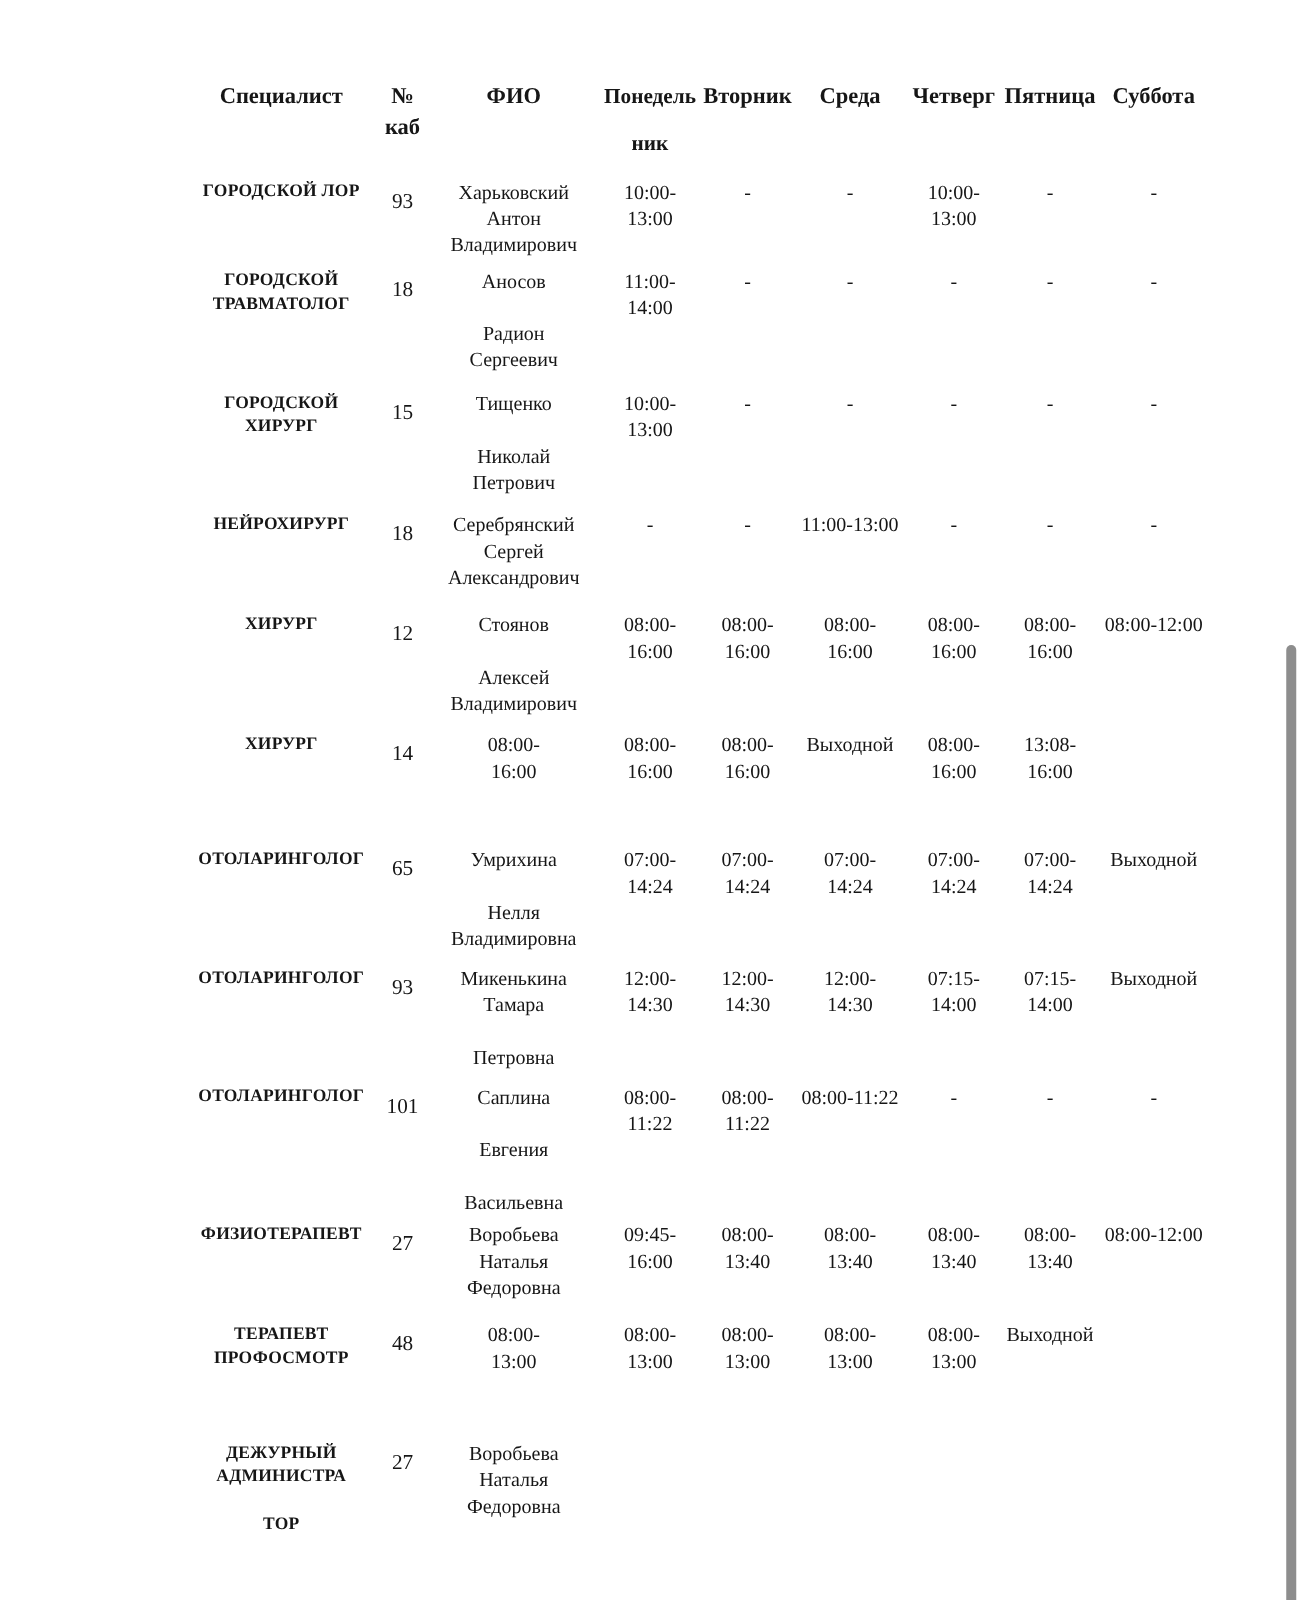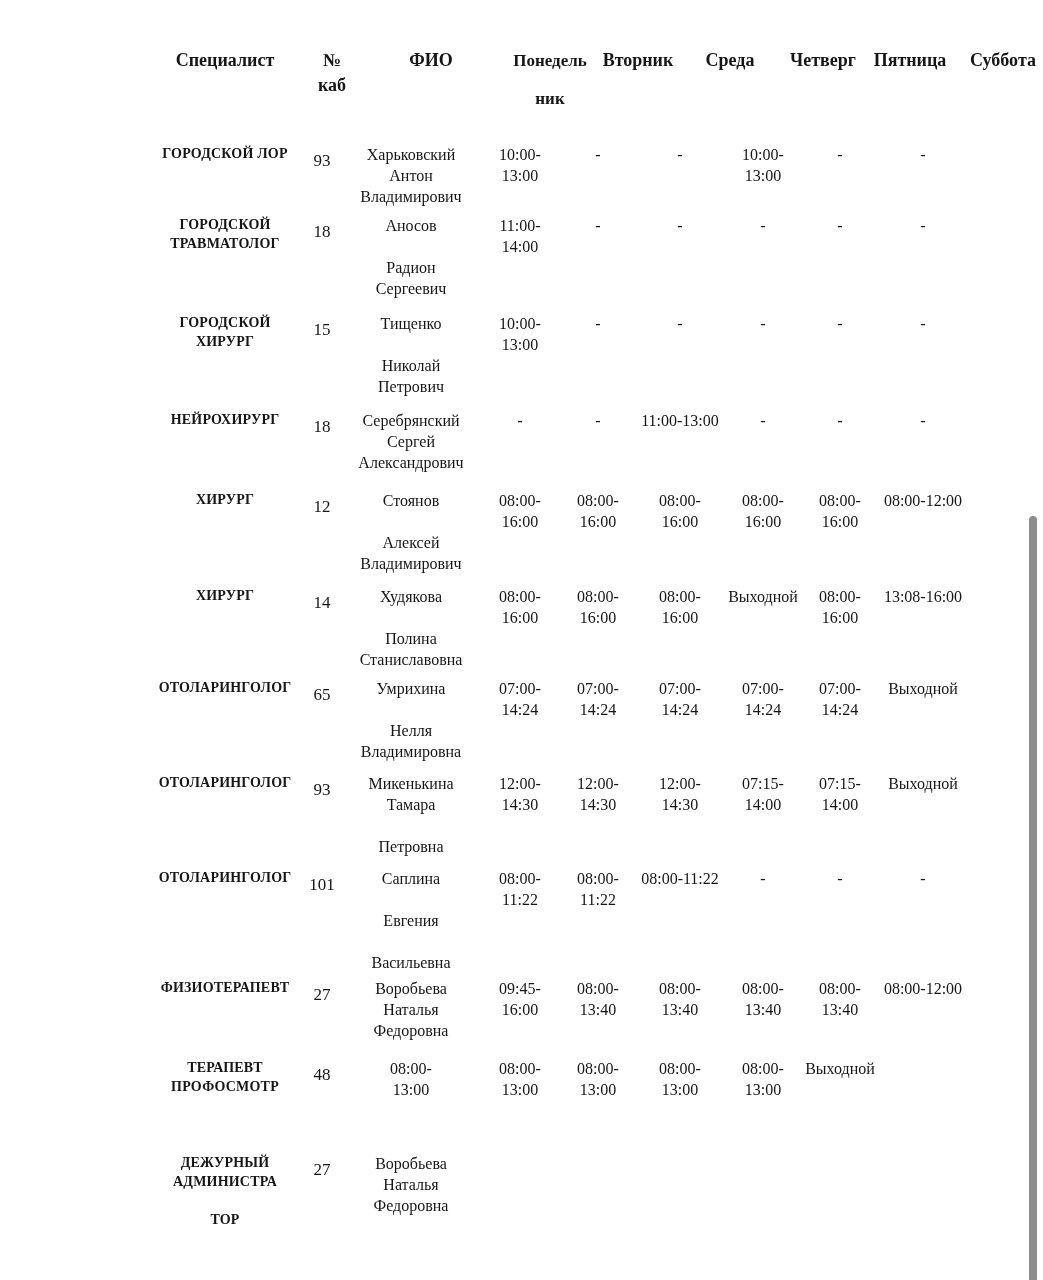--- a/index.html
+++ b/index.html
@@ -28,21 +28,21 @@
     grid-template-columns: 154px 40px 138px 80px 76px 88px 78px 76px 90px;
     align-items: start;
   }
   .cell {
     text-align: center;
     white-space: pre-line;
     font-size: 16px;
     line-height: 21px;
   }
   
-  .header { top: 48px; gap: 10px; }
+  .header { top: 64px; }
   .header .cell {
     font-weight: 700;
     font-size: 18px;
     line-height: 25px;
   }
   .header .hc-mon {
     font-size: 17px;
     line-height: 19px;
     padding-top: 3px;
     text-align: center;
@@ -183,24 +183,20 @@
     <div class="cell c-day">08:00-
 16:00</div>
     <div class="cell c-day">08:00-
 16:00</div>
     <div class="cell c-day">08:00-12:00</div>
   </div>
 
   <div class="row r6">
     <div class="cell c-spec">ХИРУРГ</div>
     <div class="cell c-num">14</div>
-    <div class="cell c-fio">Худякова
-
-Полина
-Станиславовна</div>
     <div class="cell c-day">08:00-
 16:00</div>
     <div class="cell c-day">08:00-
 16:00</div>
     <div class="cell c-day">08:00-
 16:00</div>
     <div class="cell c-day">Выходной</div>
     <div class="cell c-day">08:00-
 16:00</div>
     <div class="cell c-day">13:08-16:00</div>

